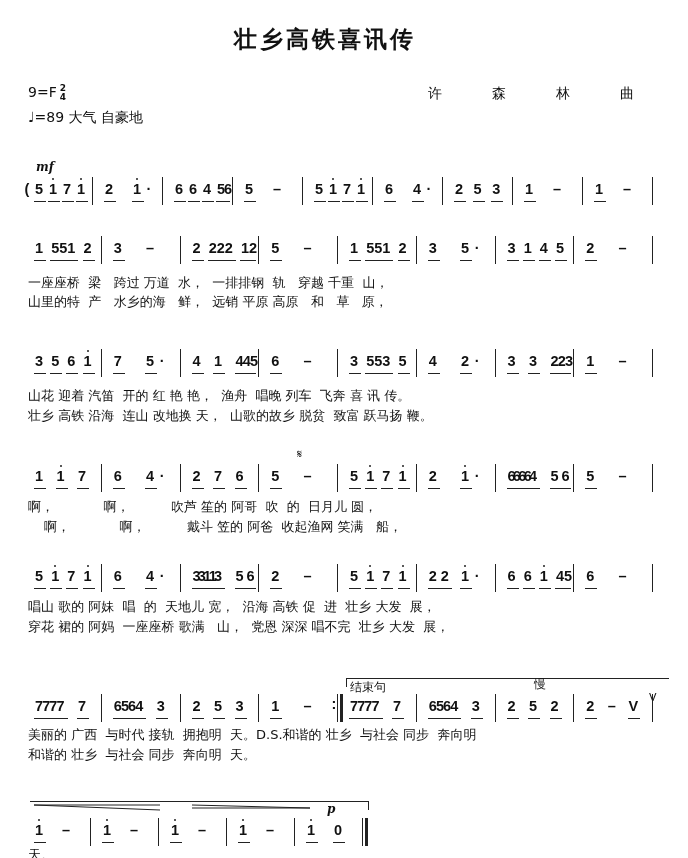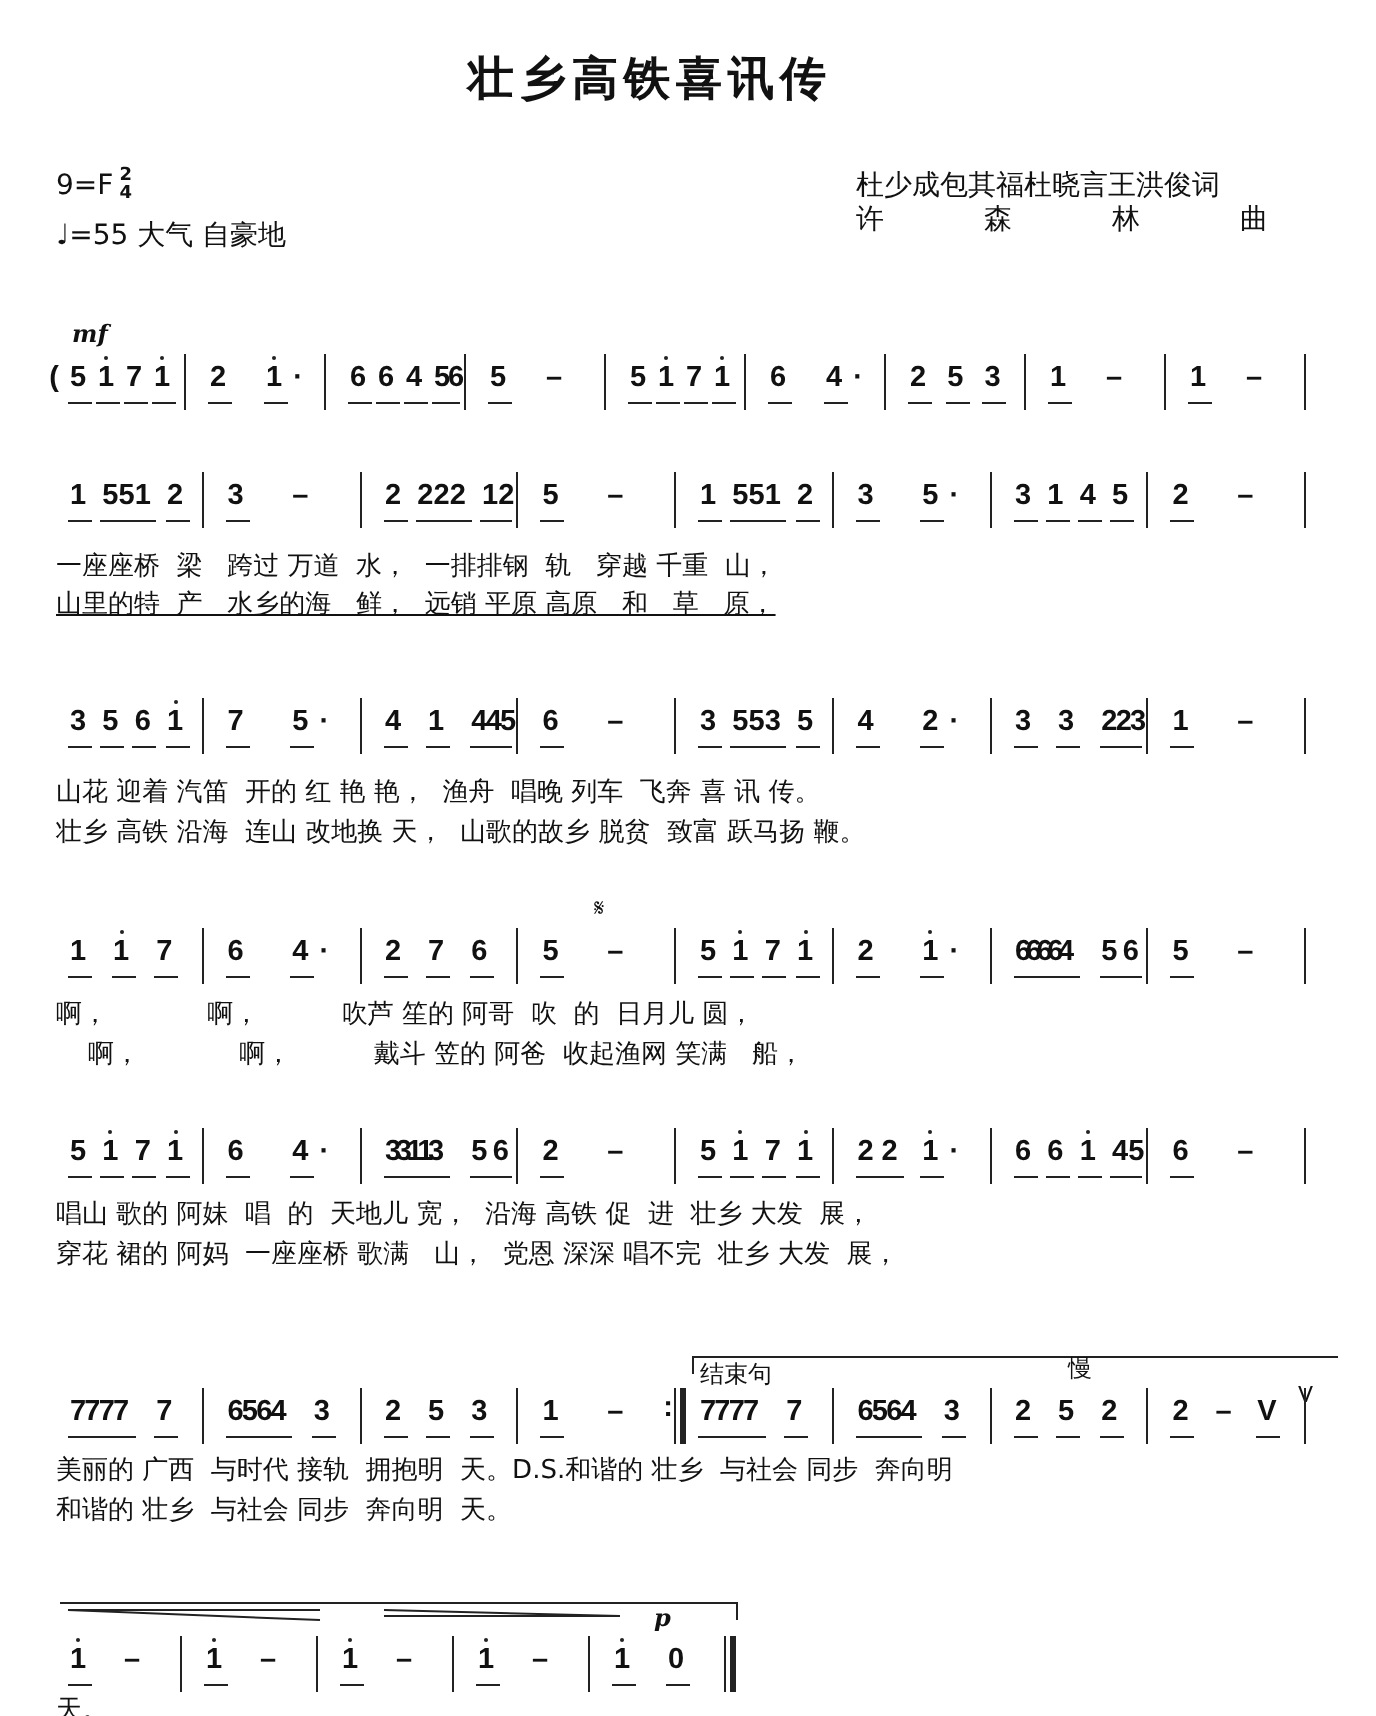--- a/index.html
+++ b/index.html
@@ -28,24 +28,23 @@
   .bracket-r { position:absolute; border-top:1px solid #222; border-right:1px solid #222; height:8px; }
 </style>
 </head>
 <body>
 
 <div class="title">壮乡高铁喜讯传</div>
 
 <div class="meta" style="left:28px;top:84px;">
   <span>9=F</span><span class="frac"><span>2</span><br><span>4</span></span>
 </div>
-<div class="meta" style="left:28px;top:109px;">♩=55 大气 自豪地</div>
+<div class="meta" style="left:28px;top:109px;">♩=89 大气 自豪地</div>
 
 <div class="credits">
-  <div>杜少成包其福杜晓言王洪俊词</div>
   <div class="row2">
     <span>许</span>
     <span>森</span>
     <span>林</span>
     <span>曲</span>
   </div>
 </div>
 
 <div class="mark" style="left:36px;top:160px;">mf</div>
 
@@ -169,21 +168,21 @@
       <div class="ul" style="left: 510.875px; top: 20px; width: 12px;"></div>
       <span class="n" style="left: 527.062px;">5</span>
       <div class="ul" style="left: 527.062px; top: 20px; width: 12px;"></div>
       <div class="bar" style="left: 545.25px;"></div>
       <span class="n" style="left: 557.25px;">2</span>
       <div class="ul" style="left: 557.25px; top: 20px; width: 12px;"></div>
       <span class="n" style="left: 589.625px;">–</span>
       <div class="bar" style="left: 624px;"></div>
     </div>
   <div class="lyr" style="top:34px;left:0;">一座座桥  梁   跨过 万道  水，  一排排钢  轨   穿越 千重  山，</div>
-  <div class="lyr" style="top:53px;left:0;text-decoration:underline;">山里的特  产   水乡的海   鲜，  远销 平原 高原   和   草   原，</div>
+  <div class="lyr" style="top:53px;left:0;">山里的特  产   水乡的海   鲜，  远销 平原 高原   和   草   原，</div>
 </div>
 
 <div class="line" style="top:353px;">
   <div class="notes" id="s3">
       <span class="n" style="left: 6px;">3</span>
       <div class="ul" style="left: 6px; top: 20px; width: 12px;"></div>
       <span class="n" style="left: 22.1875px;">5</span>
       <div class="ul" style="left: 22.1875px; top: 20px; width: 12px;"></div>
       <span class="n" style="left: 38.375px;">6</span>
       <div class="ul" style="left: 38.375px; top: 20px; width: 12px;"></div>

